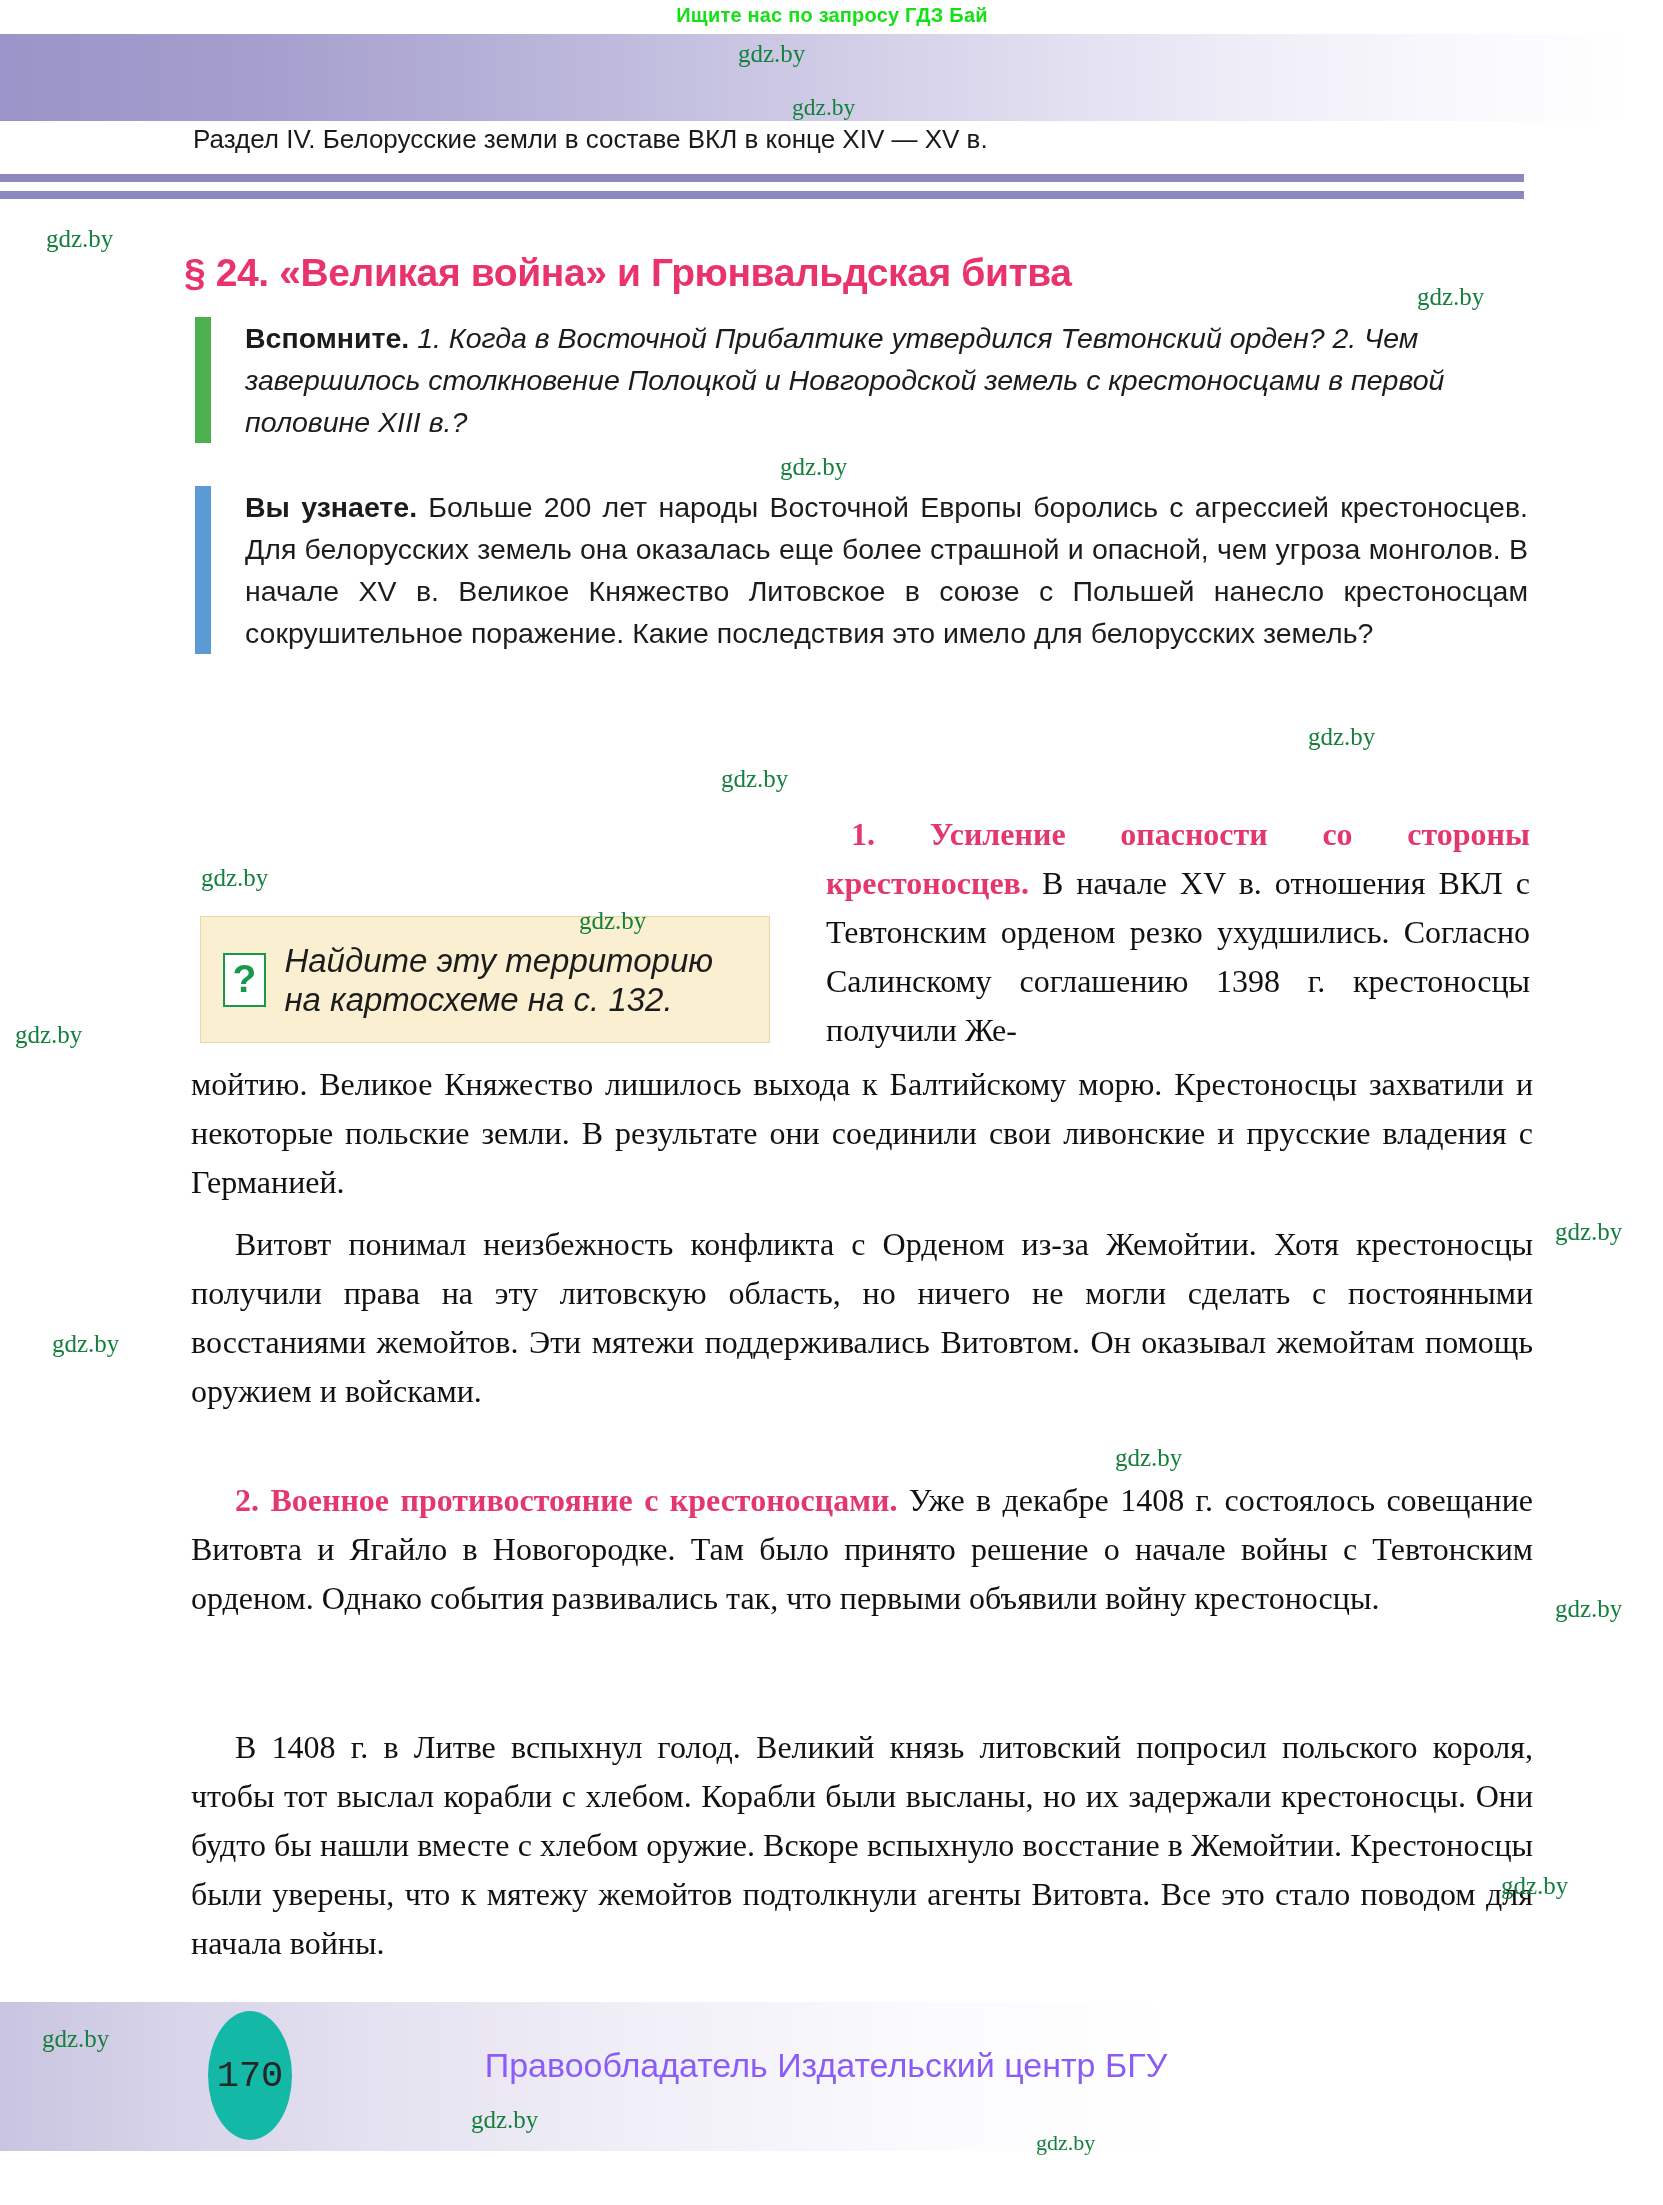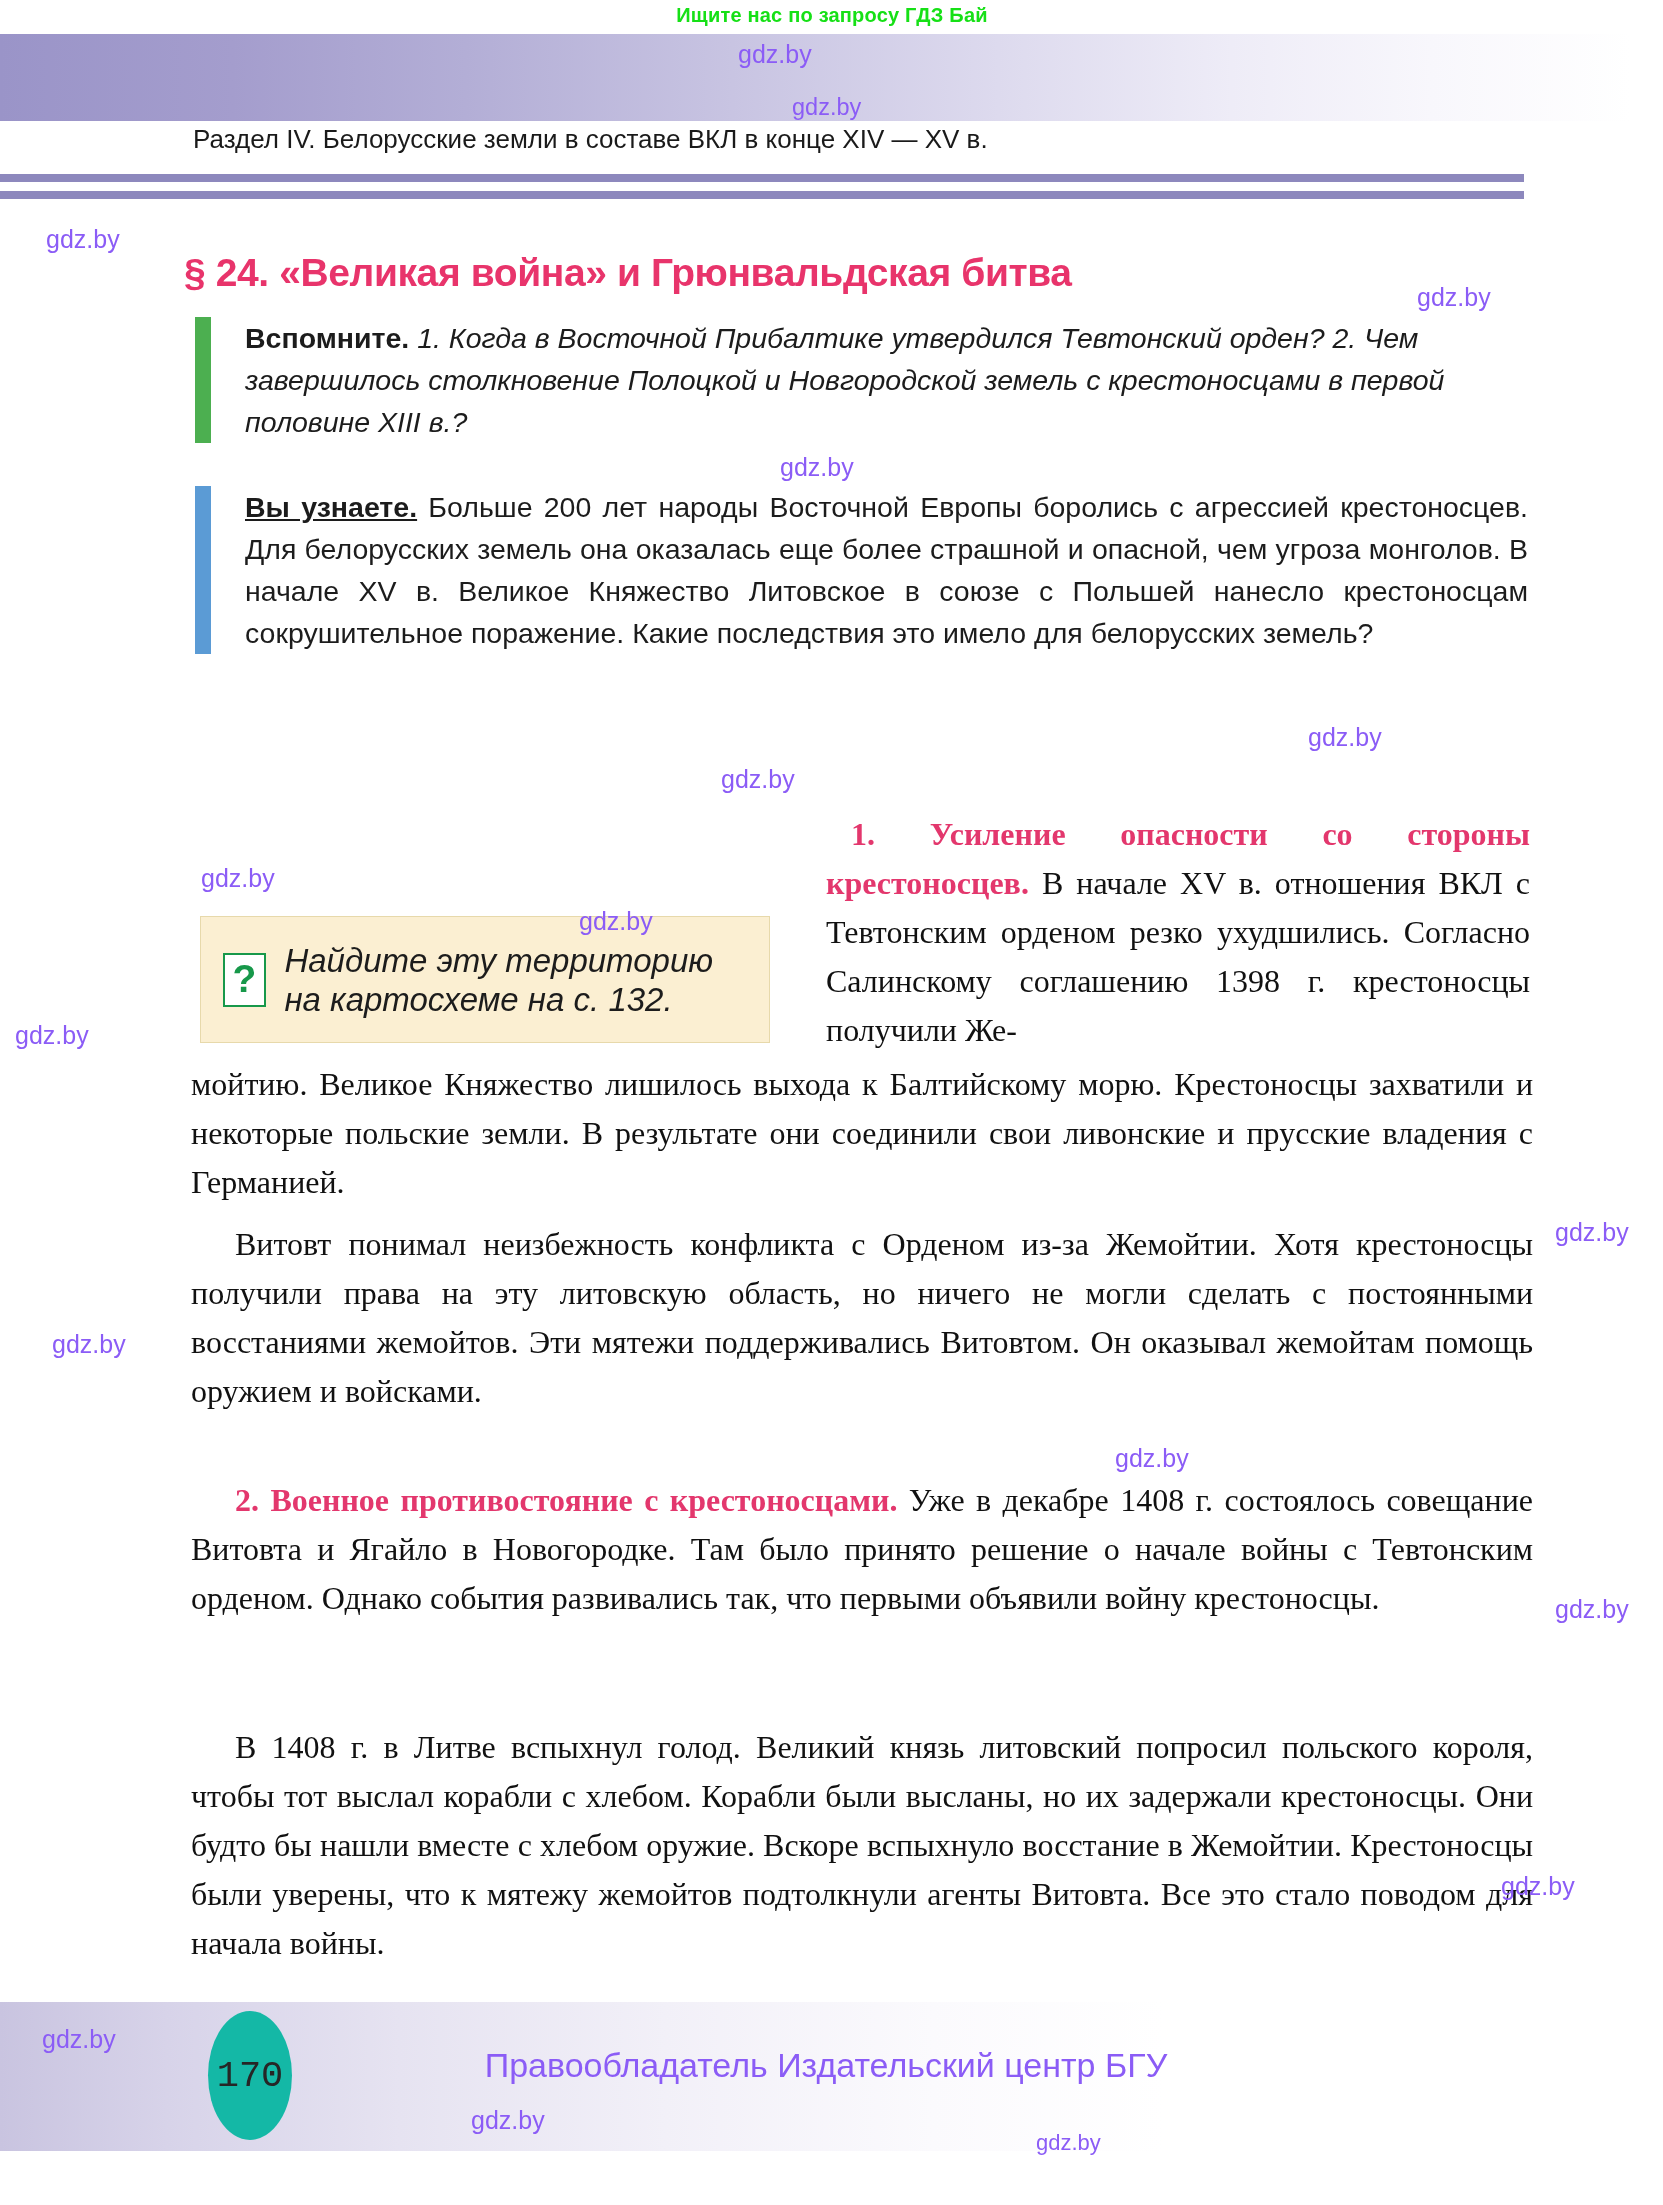--- a/index.html
+++ b/index.html
@@ -117,21 +117,21 @@
   .block-recall::before { background: #4caf50; }
   .block-recall .lead {
     font-style: normal;
     font-weight: 700;
   }
   .block-learn {
     top: 486px;
     text-align: justify;
   }
   .block-learn::before { background: #5b9bd5; }
-  .block-learn .lead { font-weight: 700; text-decoration: underline; }
+  .block-learn .lead { font-weight: 700; }
 
   
   .sub-head {
     font-weight: 700;
     color: #e3376d;
     font-family: "Liberation Serif", "DejaVu Serif", serif;
   }
 
   
   .body-col {
@@ -250,22 +250,22 @@
     font-family: "Liberation Sans", "DejaVu Sans", sans-serif;
     font-size: 22.6px;
     font-weight: 600;
     color: #1b39cf;
     letter-spacing: 0.8px;
   }
 
   
   .wm {
     position: absolute;
-    font-family: Liberation Sans, sans-serif;
-    color: #8b5cf6;
+    font-family: Liberation Serif, serif;
+    color: #15803d;
     white-space: nowrap;
     pointer-events: none;
   }
 </style>
 </head>
 <body>
 
 <div id="page">
 
   <div class="promo-strip">Ищите нас по запросу ГДЗ Бай</div>

